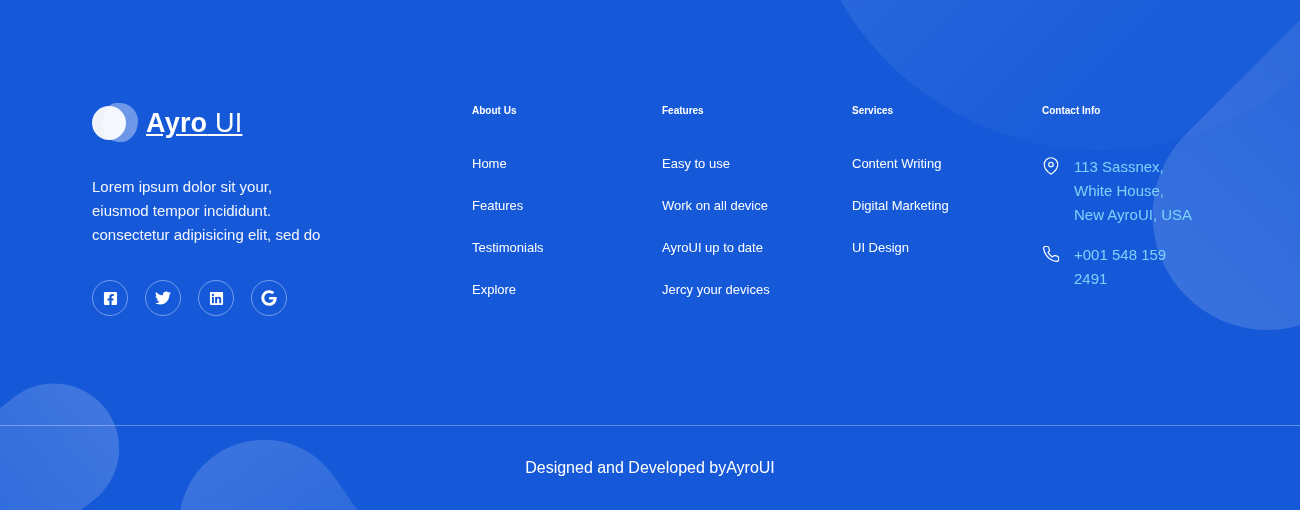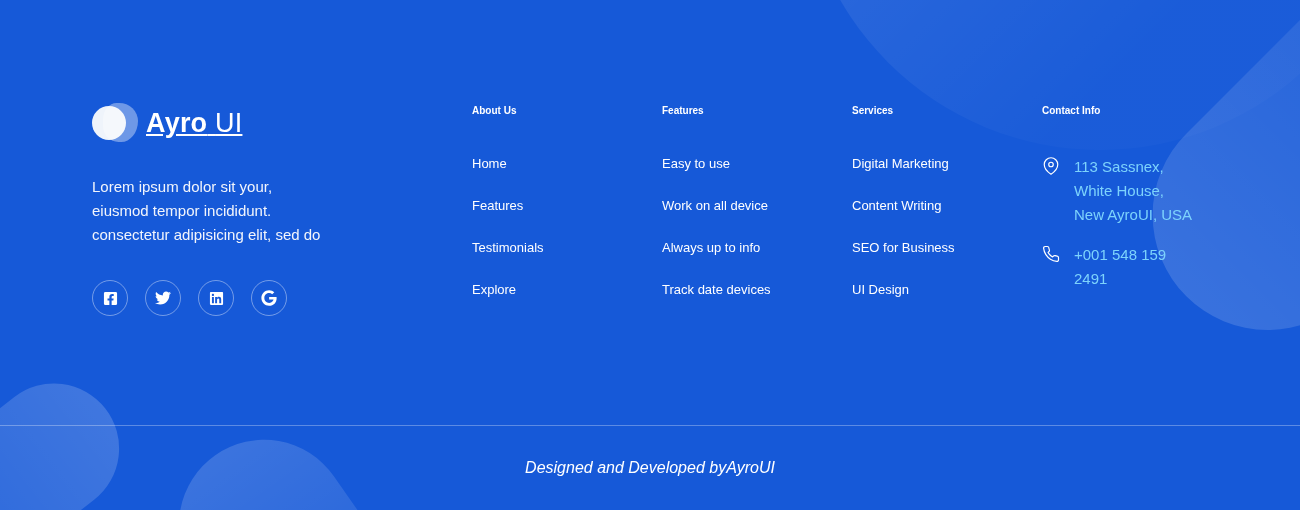--- a/index.html
+++ b/index.html
@@ -93,21 +93,20 @@
   .contact-icon svg { display:block; }
   .contact-lines { font-size:15px; line-height:24px; color:#7dd3fc; }
 
   
   .footer-bottom {
     position:relative; z-index:2;
     height:85px;
     border-top:1px solid rgba(255,255,255,0.3);
     display:flex; align-items:center; justify-content:center;
     font-size:16px;
-    font-style:italic;
   }
   .credit-link { cursor:pointer; color:#ffffff; }
 </style>
 </head>
 <body>
 
 <div class="footer">
 
   <div class="decor decor-circle-top"></div>
   <div class="decor decor-pill-right"></div>
@@ -168,29 +167,28 @@
       <div class="link-item">Home</div>
       <div class="link-item">Features</div>
       <div class="link-item">Testimonials</div>
       <div class="link-item">Explore</div>
     </div>
 
     <div class="col-links">
       <div class="col-title">Features</div>
       <div class="link-item">Easy to use</div>
       <div class="link-item">Work on all device</div>
-      <div class="link-item">Always up to info</div>
-      <div class="link-item">Track date devices</div>
+      <div class="link-item">AyroUI up to date</div>
+      <div class="link-item">Jercy your devices</div>
     </div>
 
     <div class="col-links">
       <div class="col-title">Services</div>
+      <div class="link-item">Content Writing</div>
       <div class="link-item">Digital Marketing</div>
-      <div class="link-item">Content Writing</div>
-      <div class="link-item">SEO for Business</div>
       <div class="link-item">UI Design</div>
     </div>
 
     <div class="col-contact">
       <div class="col-title">Contact Info</div>
 
       <div class="contact-row">
         <span class="contact-icon">
           <svg width="18" height="18" viewBox="0 0 24 24" fill="none" stroke="#ffffff" stroke-width="1.6" stroke-linecap="round" stroke-linejoin="round">
               <path d="M21 10c0 7-9 13-9 13s-9-6-9-13a9 9 0 0 1 18 0z"></path>

